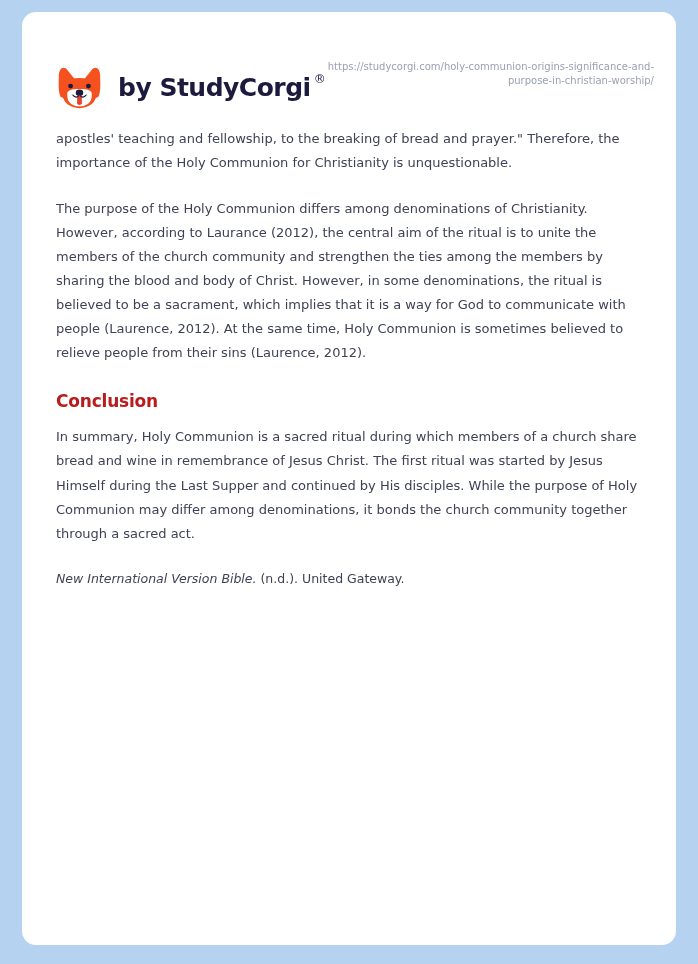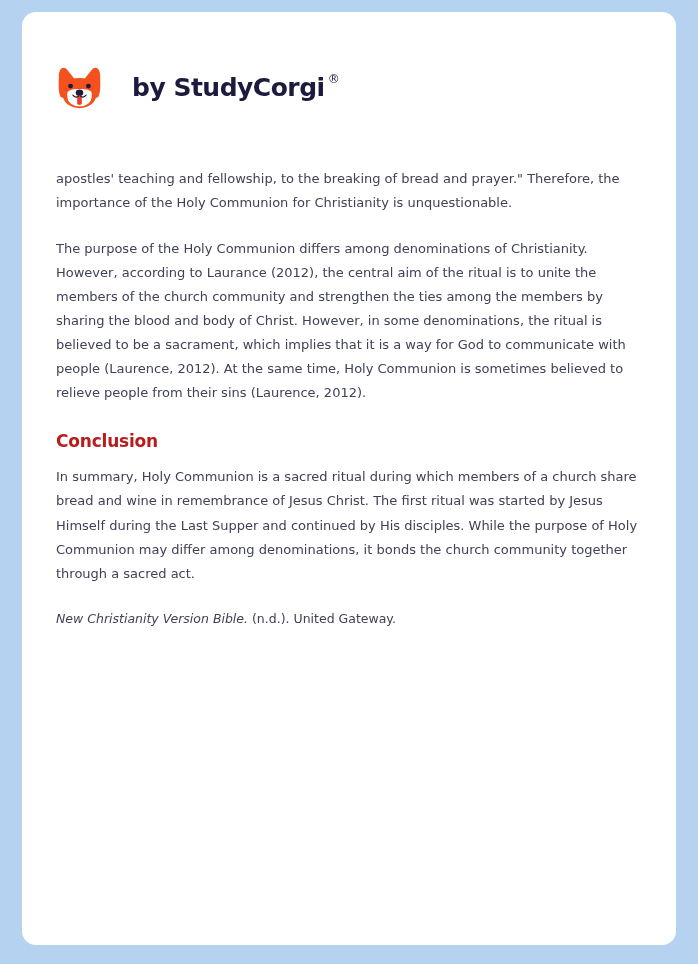--- a/index.html
+++ b/index.html
@@ -31,21 +31,21 @@
   .doc-header {
     display: flex;
     align-items: flex-start;
     justify-content: space-between;
     padding: 46px 22px 0 34px;
   }
 
   .brand {
     display: flex;
     align-items: center;
-    gap: 29px;
+    gap: 15px;
     flex: 0 0 auto;
     padding-top: 6px;
   }
 
   .corgi-logo {
     width: 47px;
     height: 47px;
     display: block;
     flex: 0 0 auto;
   }
@@ -92,21 +92,21 @@
     font-weight: normal;
     line-height: 1.4;
     color: #9ba0b3;
     margin: 0;
     word-break: break-word;
   }
 
   
   .doc-body {
     padding: 0 26px 0 34px;
-    margin-top: 56px;
+    margin-top: 16px;
   }
 
   .para {
     font-family: "DejaVu Sans", sans-serif;
     font-size: 13px;
     line-height: 1.85;
     color: #3f4256;
     margin: 0 0 22px 0;
     text-align: left;
   }
@@ -166,33 +166,34 @@
           <path d="M64 66 Q57 74 52 68" stroke="#1c1a3d" stroke-width="2.4" fill="none" stroke-linecap="round"></path>
         </svg>
       </span>
       <span class="wordmark">
         <span>by StudyCorgi</span>
         <span class="reg">®</span>
       </span>
     </div>
 
     <div class="header-meta">
+      <p class="doc-url">https://studycorgi.com/holy-communion-origins-significance-and-purpose-in-christian-worship/</p>
     </div>
 
   </div>
 
   <div class="doc-body">
 
     <p class="para">apostles' teaching and fellowship, to the breaking of bread and prayer." Therefore, the importance of the Holy Communion for Christianity is unquestionable.</p>
     <p class="para">The purpose of the Holy Communion differs among denominations of Christianity. However, according to Laurance (2012), the central aim of the ritual is to unite the members of the church community and strengthen the ties among the members by sharing the blood and body of Christ. However, in some denominations, the ritual is believed to be a sacrament, which implies that it is a way for God to communicate with people (Laurence, 2012). At the same time, Holy Communion is sometimes believed to relieve people from their sins (Laurence, 2012).</p>
 
     <h2 class="section-heading">Conclusion</h2>
     <p class="para">In summary, Holy Communion is a sacred ritual during which members of a church share bread and wine in remembrance of Jesus Christ. The first ritual was started by Jesus Himself during the Last Supper and continued by His disciples. While the purpose of Holy Communion may differ among denominations, it bonds the church community together through a sacred act.</p>
 
 
 
     <p class="reference-entry">
-      <span class="italic-title">New Christianity Version Bible.</span><span> (n.d.). United Gateway.</span>
+      <span class="italic-title">New International Version Bible.</span><span> (n.d.). United Gateway.</span>
     </p>
 
   </div>
 
 </div>
 
 </body></html>

